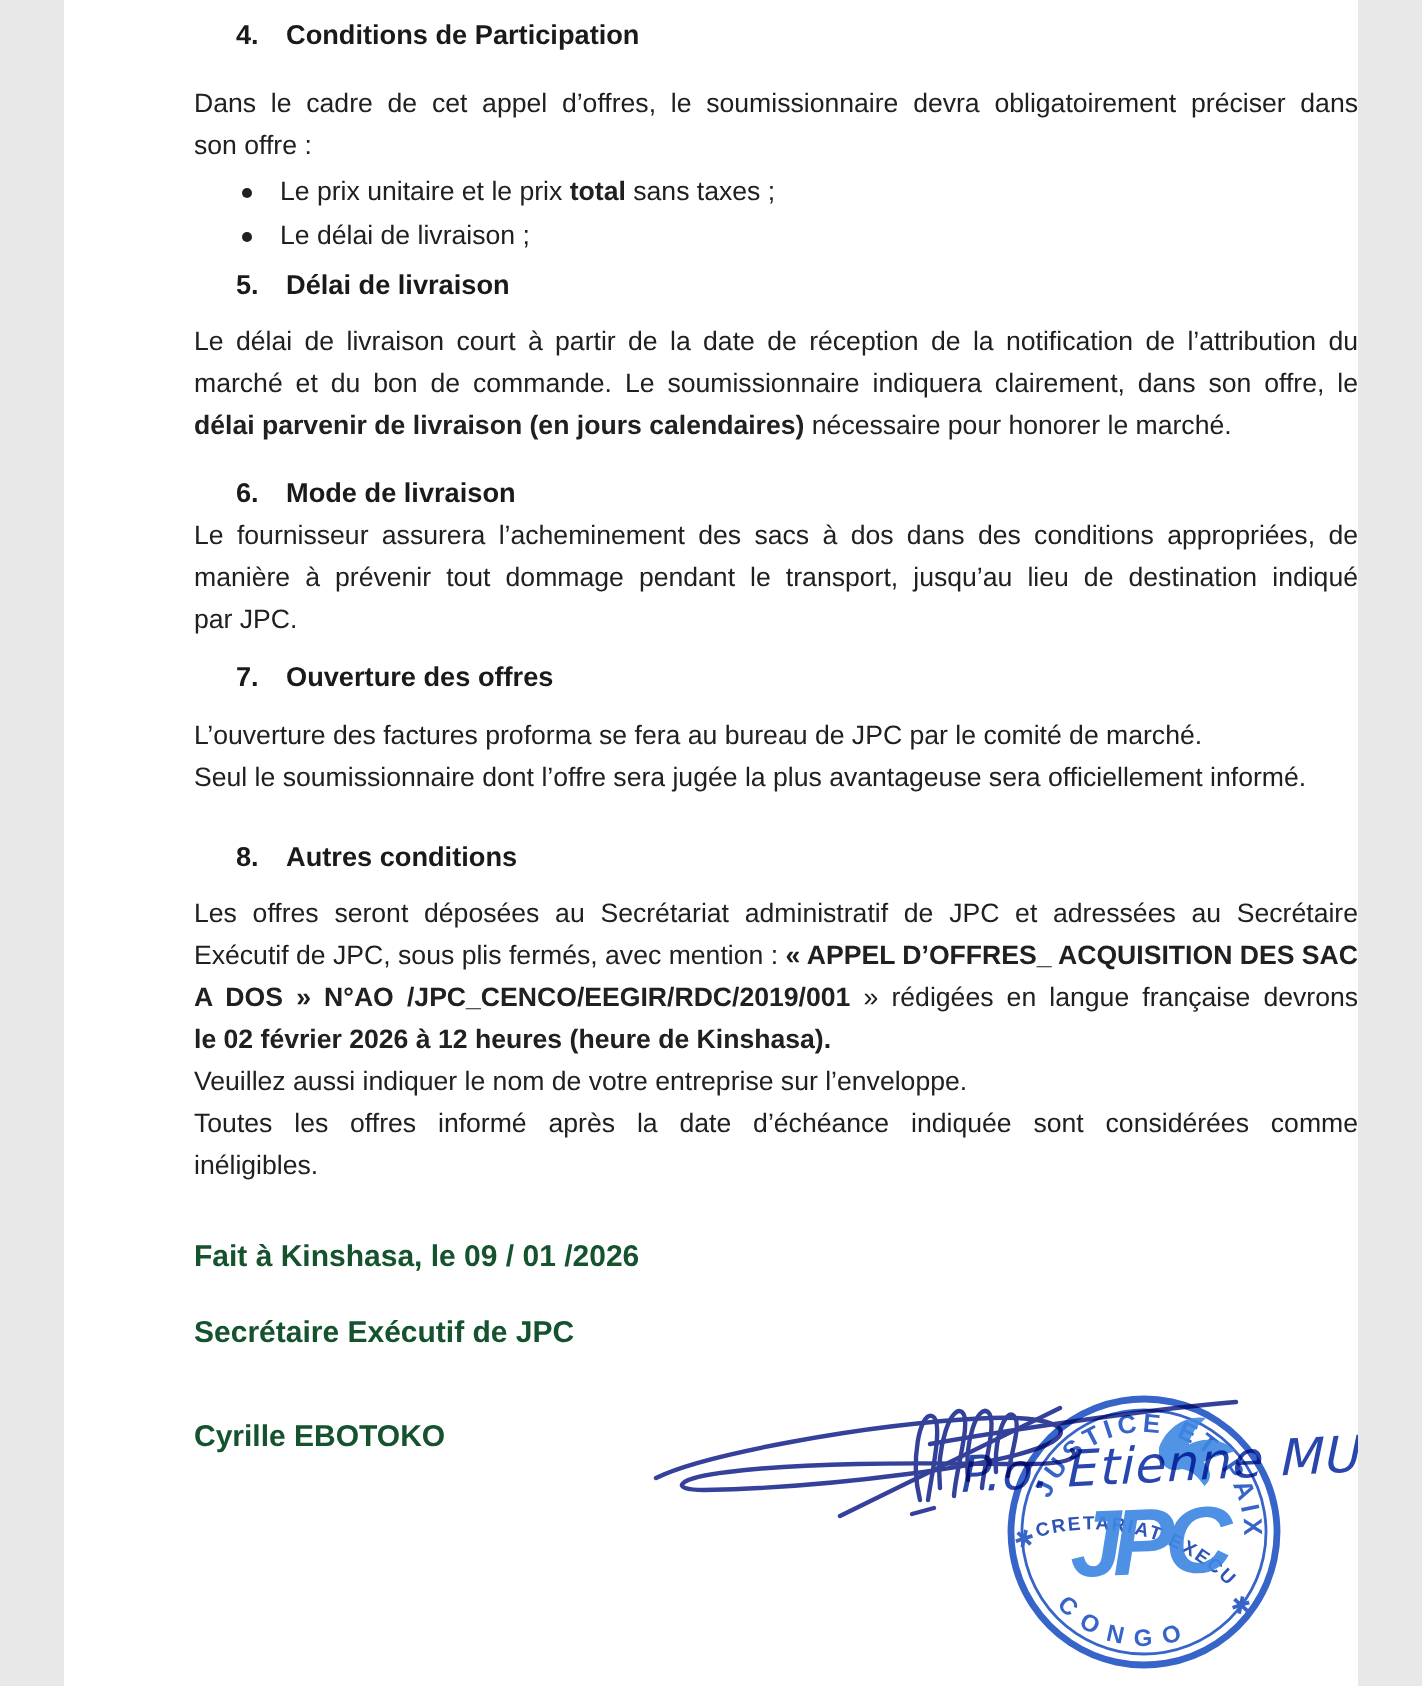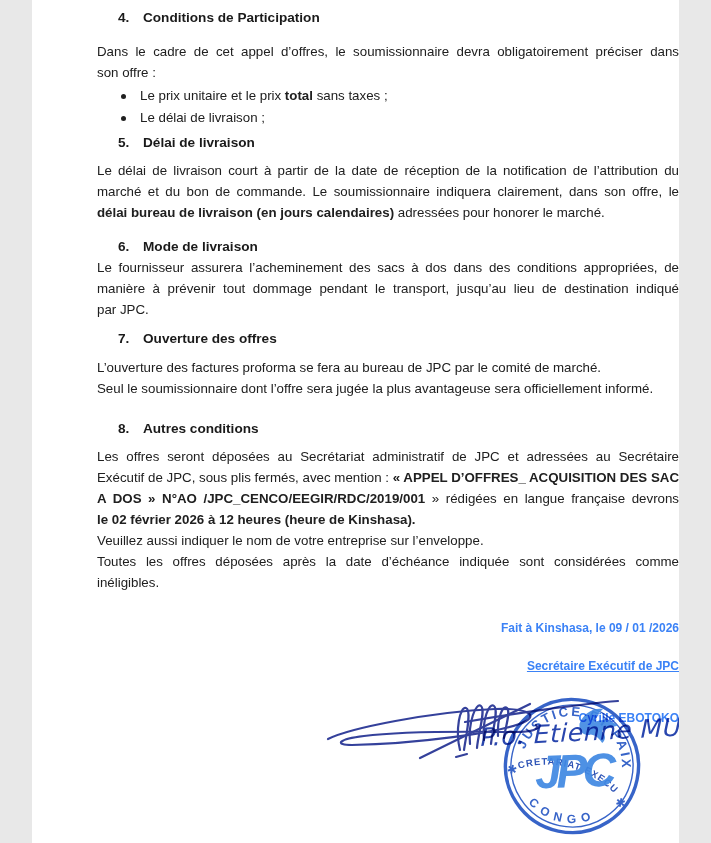--- a/index.html
+++ b/index.html
@@ -20,23 +20,23 @@
   .bullet { position:relative; padding-left:43px; line-height:22px; }
   .bullet::before {
     content:""; position:absolute; left:24px; top:9px;
     width:5px; height:5px; border-radius:50%; background:#202020;
   }
   .sec4 .para { margin-top:13px; }
   .sec5 { margin-top:3px; } .sec5 .para { margin-top:7px; }
   .sec6 { margin-top:13px; } .sec6 .para { margin-top:0; }
   .sec7 { margin-top:8px; } .sec7 .para { margin-top:8px; }
   .sec8 { margin-top:19px; } .sec8 .para { margin-top:7px; }
-  .closing { text-align:right; font-weight:bold; font-size:12px; color:#3b82f6; }
+  .closing { text-align:left; font-weight:bold; font-size:15px; color:#14532d; }
   .cdate { margin-top:25px; }
-  .crole { margin-top:17px;text-decoration:underline; }
+  .crole { margin-top:17px; }
   .cname { margin-top:31px; }
   .stamp-svg {
     position:absolute; left:462px; top:690px; width:156px; height:153px;
     mix-blend-mode:multiply;
   }
   .sig-svg {
     position:absolute; left:258px; top:692px; width:330px; height:85px;
     mix-blend-mode:multiply;
   }
   .handnote {
@@ -68,21 +68,21 @@
       </div>
     </section>
 
     <section class="sec5">
       <div class="h">
         <span class="hnum">5.</span><span>Délai de livraison</span>
       </div>
       <div class="para">
         <div class="line j"><span>Le délai de livraison court à partir de la date de réception de la notification de l’attribution du</span></div>
         <div class="line j"><span>marché et du bon de commande. Le soumissionnaire indiquera clairement, dans son offre, le</span></div>
-        <div class="line"><span class="rb">délai bureau de livraison (en jours calendaires)</span><span> adressées pour honorer le marché.</span></div>
+        <div class="line"><span class="rb">délai parvenir de livraison (en jours calendaires)</span><span> nécessaire pour honorer le marché.</span></div>
       </div>
     </section>
 
     <section class="sec6">
       <div class="h">
         <span class="hnum">6.</span><span>Mode de livraison</span>
       </div>
       <div class="para">
         <div class="line j"><span>Le fournisseur assurera l’acheminement des sacs à dos dans des conditions appropriées, de</span></div>
         <div class="line j"><span>manière à prévenir tout dommage pendant le transport, jusqu’au lieu de destination indiqué</span></div>
@@ -103,21 +103,21 @@
     <section class="sec8">
       <div class="h">
         <span class="hnum">8.</span><span>Autres conditions</span>
       </div>
       <div class="para">
         <div class="line j"><span>Les offres seront déposées au Secrétariat administratif de JPC et adressées au Secrétaire</span></div>
         <div class="line j"><span>Exécutif de JPC, sous plis fermés, avec mention : </span><span class="rb">« APPEL D’OFFRES_ ACQUISITION DES SAC</span></div>
         <div class="line j"><span class="rb">A DOS » N°AO /JPC_CENCO/EEGIR/RDC/2019/001</span><span> » rédigées en langue française devrons</span></div>
         <div class="line"><span class="rb">le 02 février 2026 à 12 heures (heure de Kinshasa).</span></div>
         <div class="line"><span>Veuillez aussi indiquer le nom de votre entreprise sur l’enveloppe.</span></div>
-        <div class="line j"><span>Toutes les offres déposées après la date d’échéance indiquée sont considérées comme</span></div>
+        <div class="line j"><span>Toutes les offres informé après la date d’échéance indiquée sont considérées comme</span></div>
         <div class="line"><span>inéligibles.</span></div>
       </div>
     </section>
 
     <div class="closing">
       <div class="cdate">Fait à Kinshasa, le 09 / 01 /2026</div>
       <div class="crole">Secrétaire Exécutif de JPC</div>
       <div class="cname">Cyrille EBOTOKO</div>
     </div>
   </div>

